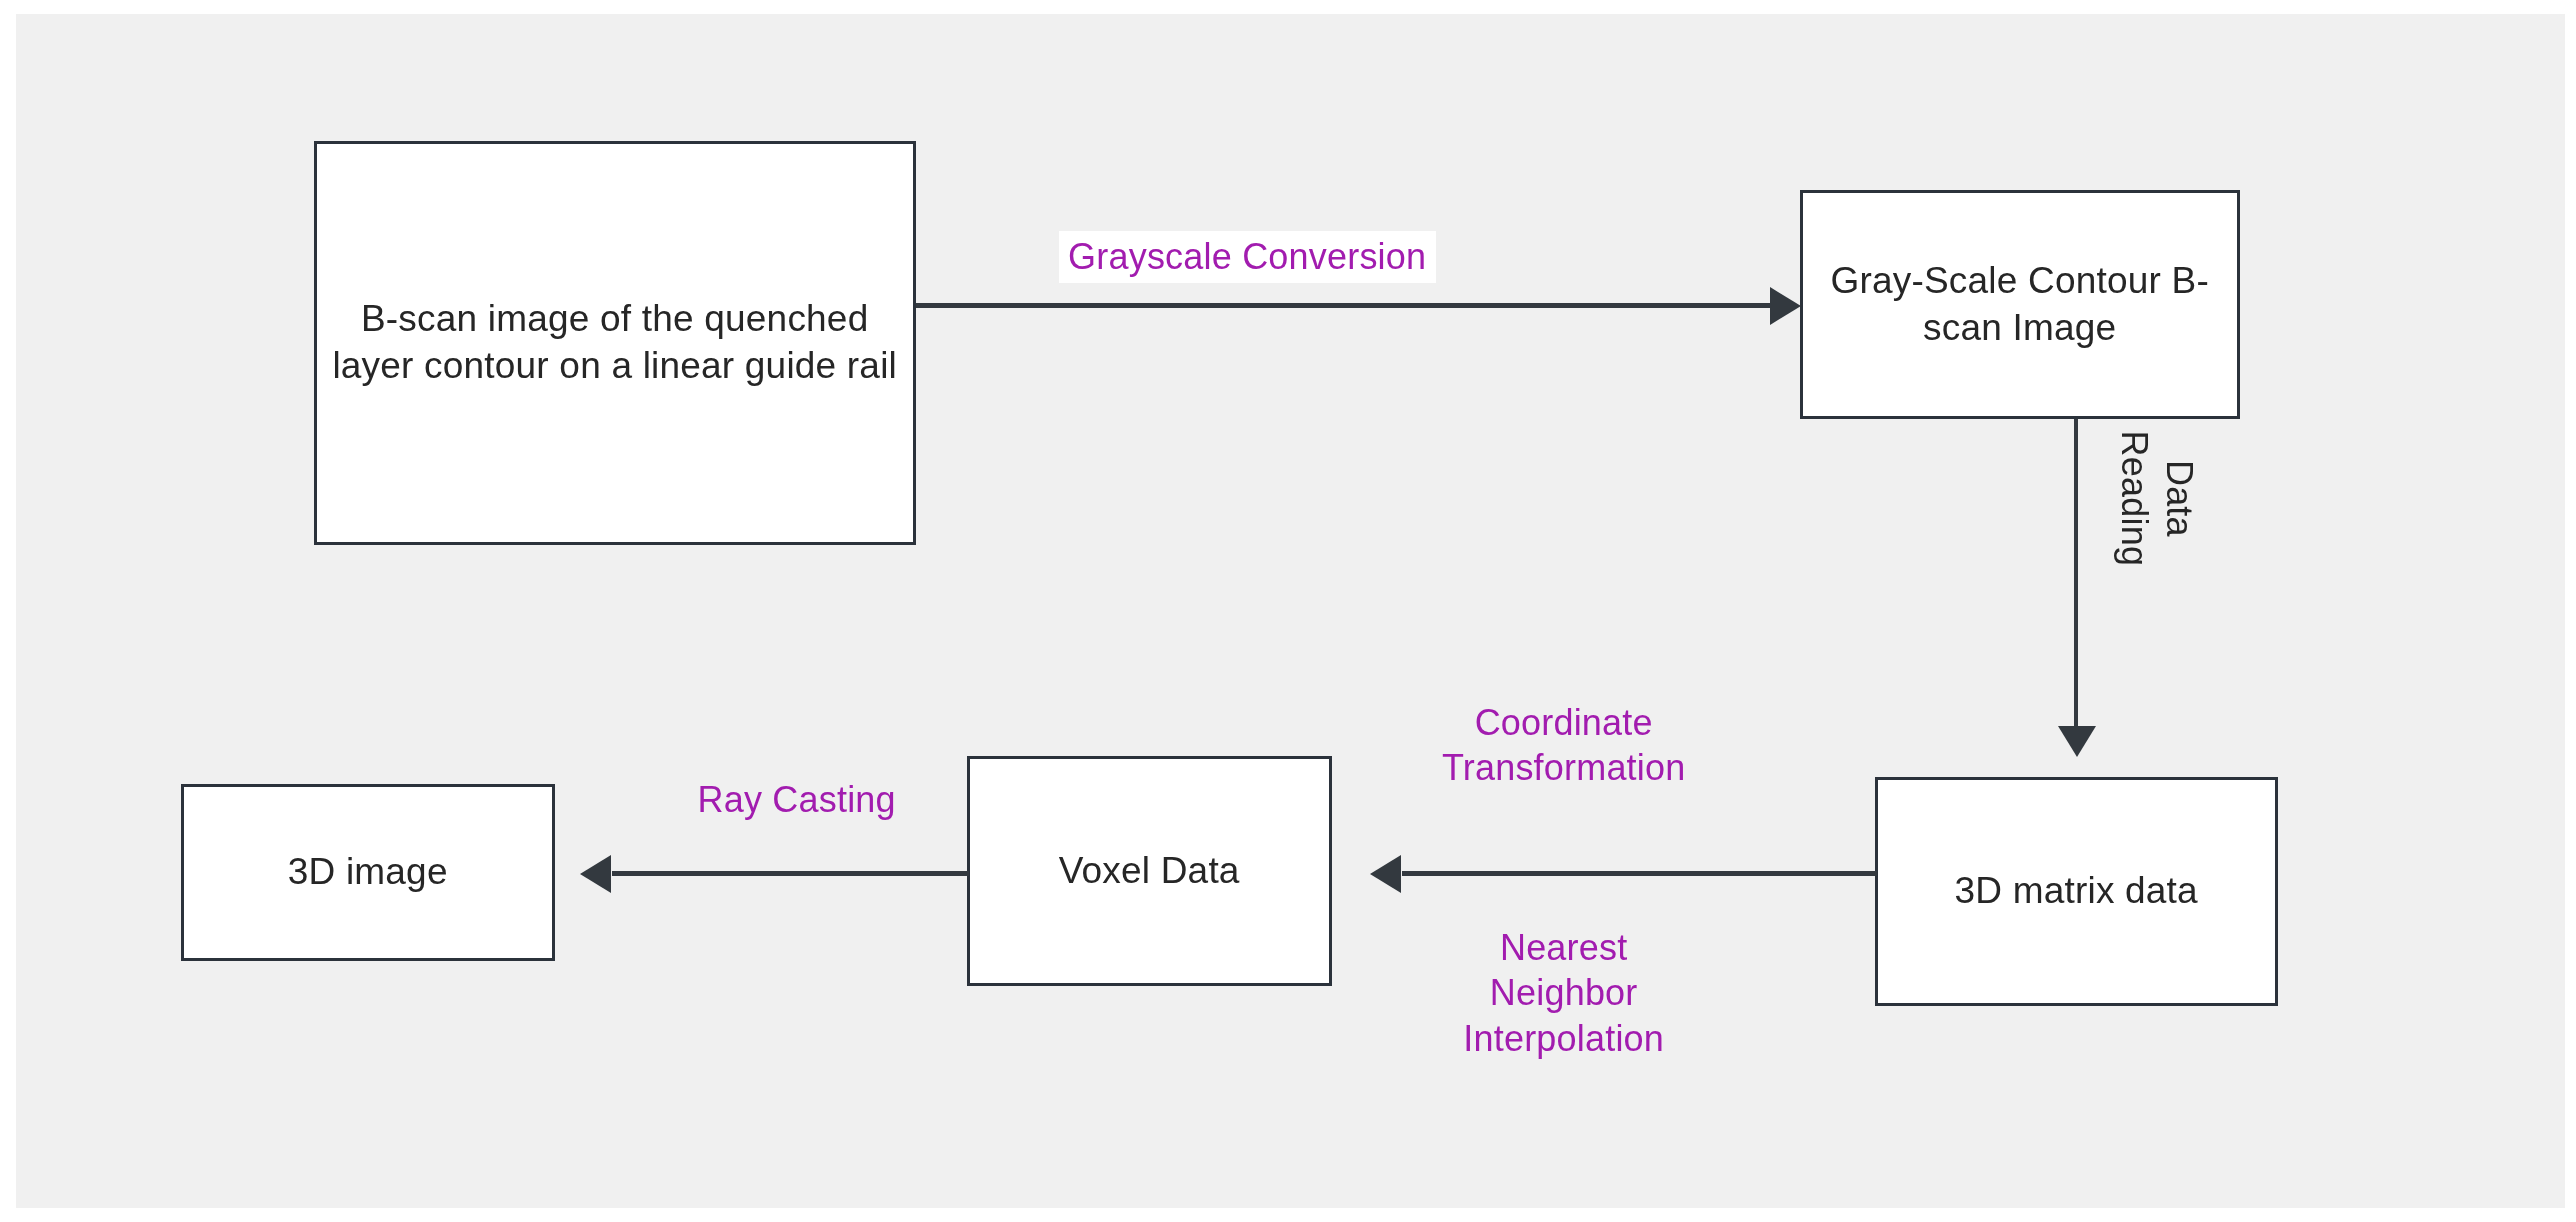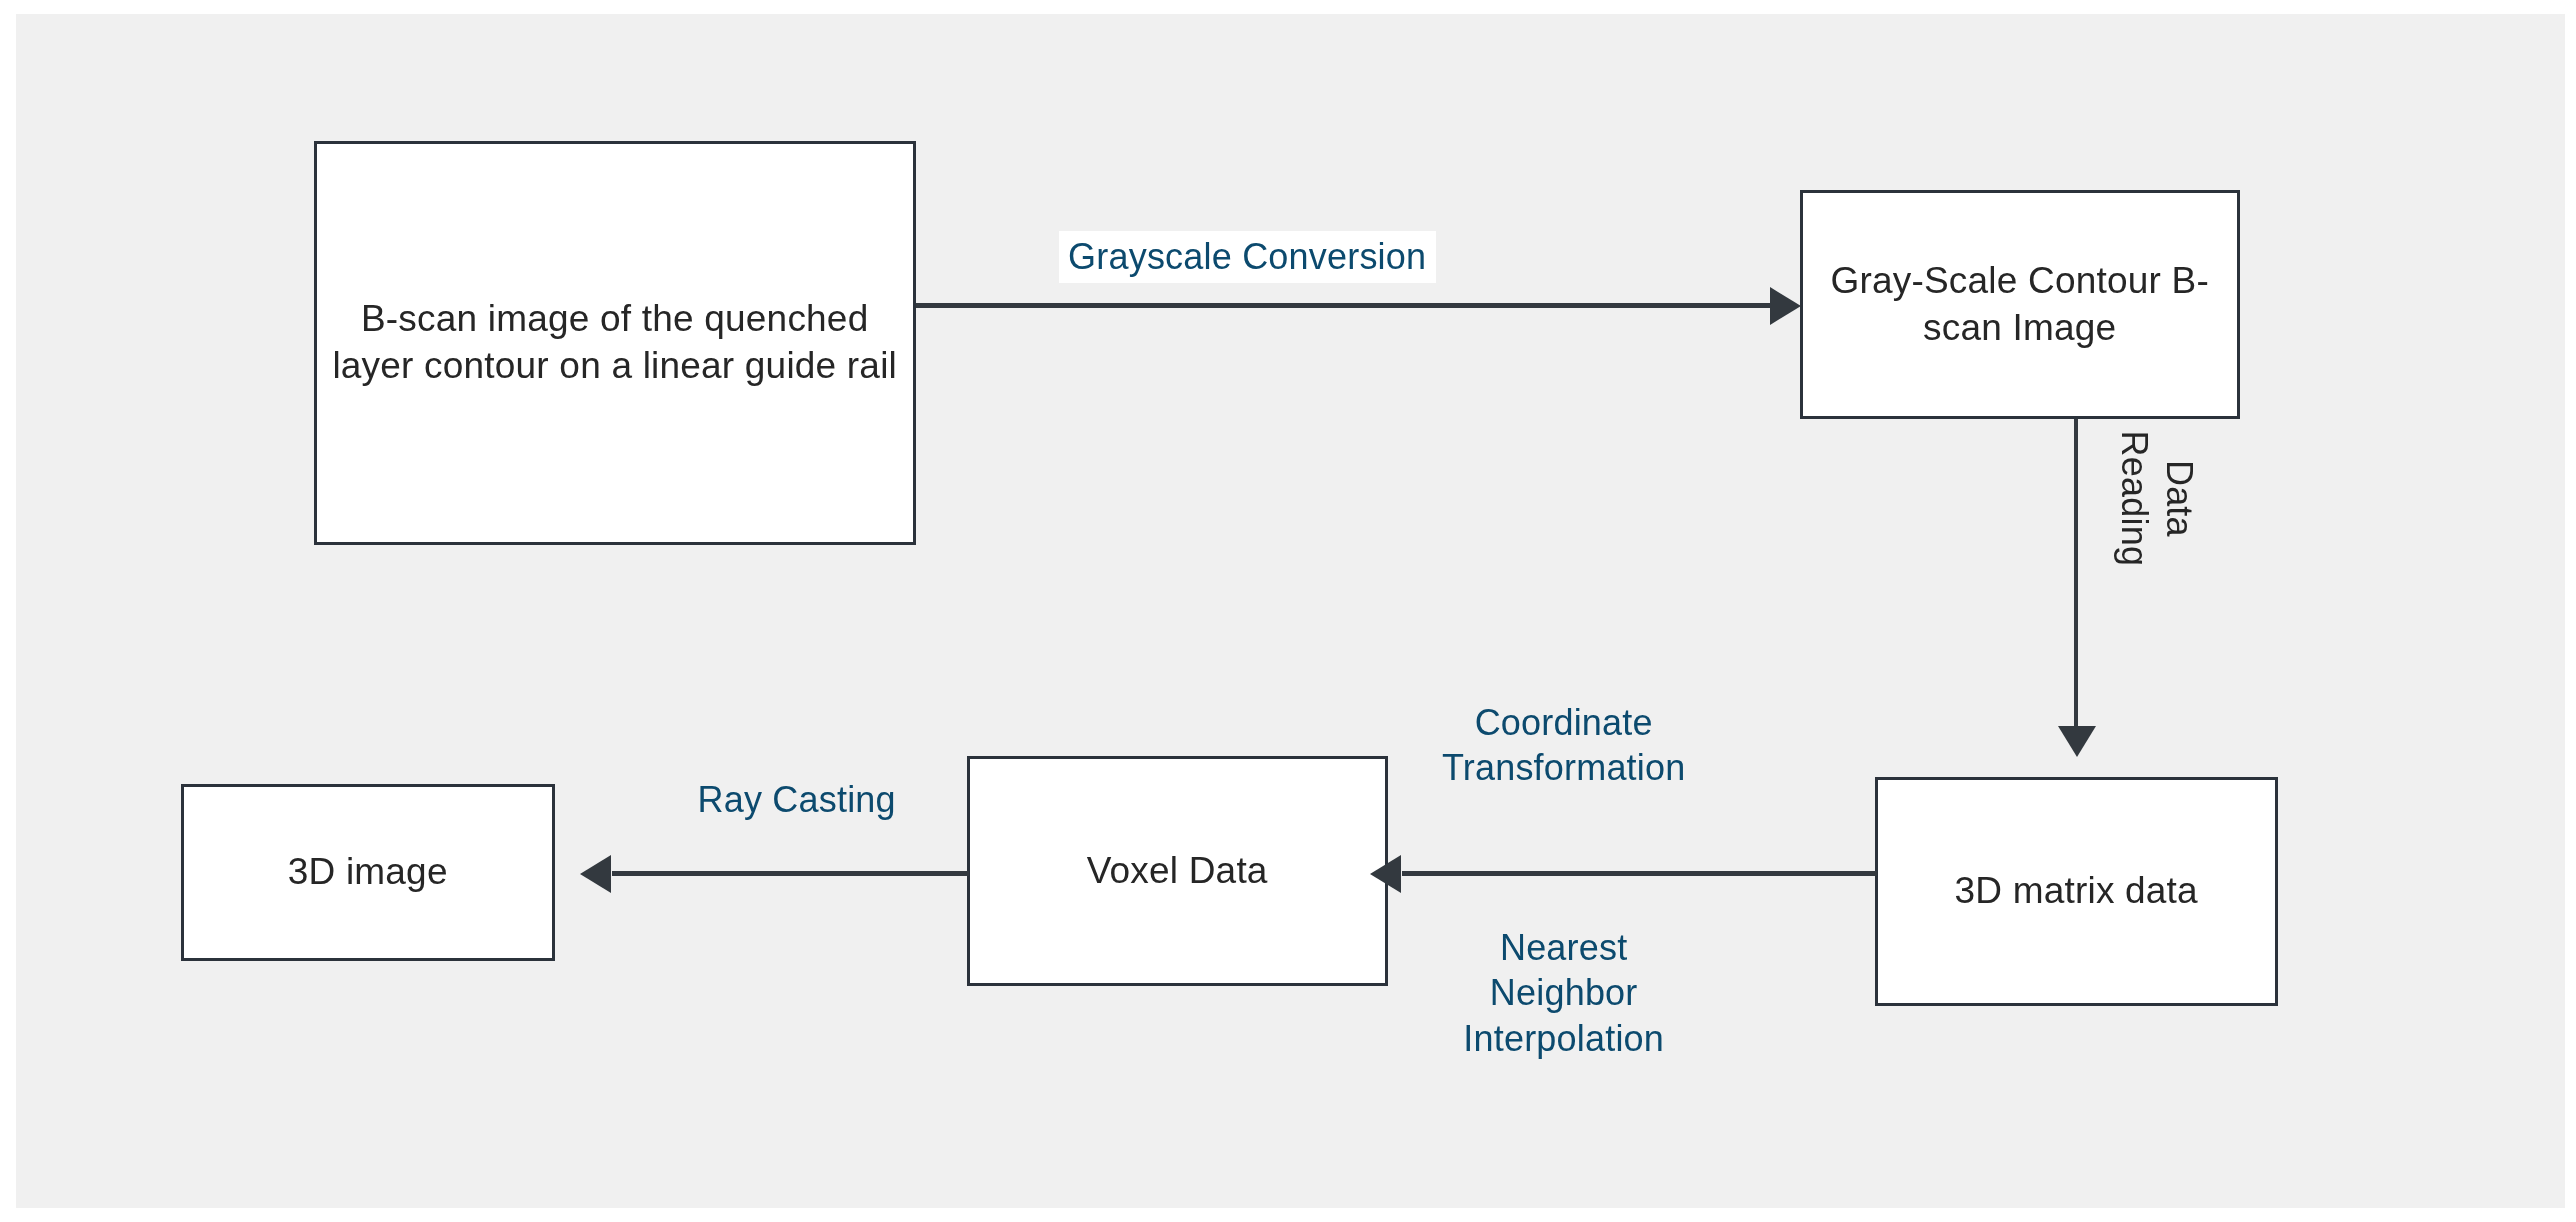--- a/index.html
+++ b/index.html
@@ -27,21 +27,21 @@
     font-size: 37px;
     line-height: 1.26;
     letter-spacing: 0.2px;
   }
   .node .node-label { display: block; padding: 0 9.4px; }
 
   
   #node-bscan        { left: 298px;  top: 127px;  width: 602px;  height: 404px; }
   #node-grayscale    { left: 1784px; top: 176px;  width: 440px;  height: 229px; }
   #node-matrix       { left: 1859px; top: 745px;  width: 403px;  height: 229px; margin-top: 18px; }
-  #node-voxel        { left: 951px; top: 742px;  width: 421px;  height: 230px; }
+  #node-voxel        { left: 951px; top: 742px;  width: 365px;  height: 230px; }
   #node-3dimage      { left: 165px;  top: 770px;  width: 374px;  height: 177px; }
 
   
   .edge-line {
     position: absolute;
     background: #33393f;
   }
   .edge-h { height: 4.7px; }
   .edge-v { width: 4.7px; }
 
@@ -74,21 +74,21 @@
   #edge-voxel-line { left: 1386px; top: 857px; width: 475px; }
   #edge-voxel-head { left: 1354px; top: 841px; }
 
   
   #edge-raycast-line { left: 596px; top: 857px; width: 357px; }
   #edge-raycast-head { left: 564px; top: 841px; }
 
   
   .edge-label {
     position: absolute;
-    color: #0c4a6e;
+    color: #a21caf;
     font-size: 36px;
     line-height: 1.26;
     text-align: center;
     white-space: pre-line;
     letter-spacing: 0.2px;
   }
   .edge-label.boxed { background: #ffffff; padding: 3.1px 9.4px; }
 
   #label-grayscale-conversion { left: 1043px; top: 217px; }
   #label-coordinate-transform { left: 1368px; top: 686px; width: 360px; }

